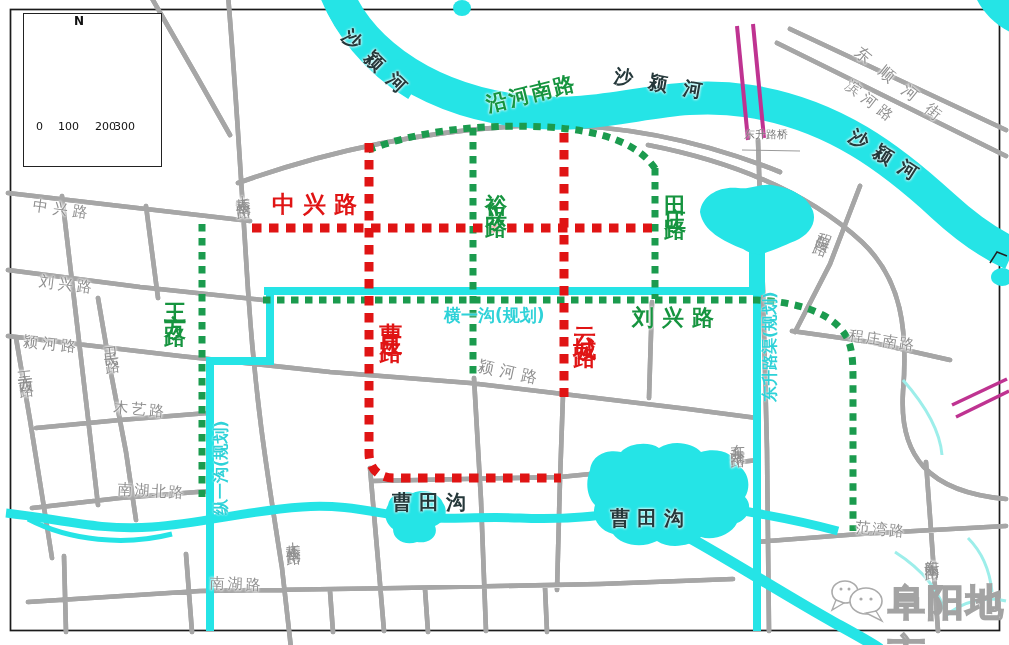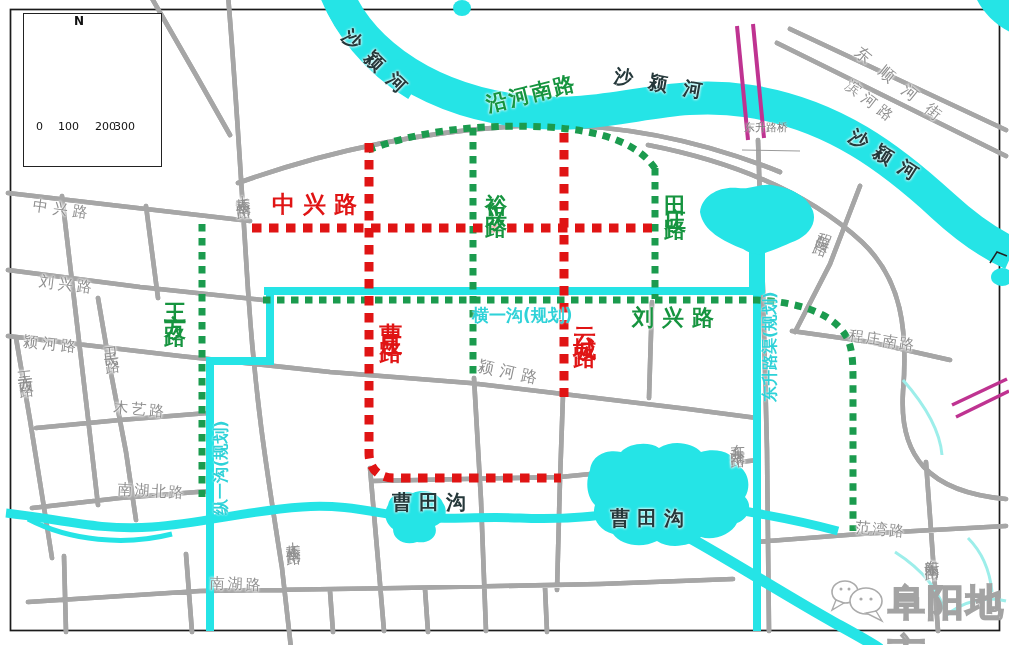--- a/index.html
+++ b/index.html
@@ -26,39 +26,39 @@
   #daqiaonan1{left:232px;top:184px;transform:rotate(-6deg);letter-spacing:3px;}
   #daqiaonan2{left:283px;top:530px;transform:rotate(-4deg);letter-spacing:3px;}
   #yinghe_c{left:480px;top:358px;transform:rotate(12deg);letter-spacing:6px;font-size:16px;}
   #dongshengnan{left:728px;top:432px;transform:rotate(-2deg);letter-spacing:3px;}
   #fanwan{left:856px;top:520px;transform:rotate(5deg);letter-spacing:2px;}
   #chengtian{left:822px;top:220px;transform:rotate(20deg);letter-spacing:4px;}
   #chengzhuangnan{left:850px;top:328px;transform:rotate(9deg);letter-spacing:2px;}
   #dongchuannan{left:922px;top:548px;transform:rotate(-3deg);letter-spacing:2px;}
   #dongshunhe{left:862px;top:44px;transform:rotate(39deg);letter-spacing:14px;font-size:16px;}
   #binhe{left:852px;top:78px;transform:rotate(38deg);letter-spacing:5px;}
-  #dongshengluqiao{left:744px;top:122px;font-size:11px;color:#777;text-shadow:0 0 2px #fff;}
+  #dongshengluqiao{left:744px;top:129px;font-size:11px;color:#777;text-shadow:0 0 2px #fff;}
 
   
   #shayinghe1{left:352px;top:26px;transform:rotate(44deg);letter-spacing:12px;}
   #shayinghe2{left:616px;top:66px;transform:rotate(10deg);letter-spacing:16px;}
   #shayinghe3{left:856px;top:126px;transform:rotate(32deg);letter-spacing:10px;}
   #caotiangou1{left:392px;top:492px;font-size:20px;letter-spacing:7px;}
   #caotiangou2{left:610px;top:508px;font-size:20px;letter-spacing:7px;}
 
   
   #yanhenan{left:484px;top:94px;transform:rotate(-14deg);font-size:21px;letter-spacing:2px;}
   #yuxing{left:485px;top:176px;letter-spacing:11px;}
   #tianzhuang{left:664px;top:178px;letter-spacing:11px;}
   #wangfang{left:164px;top:285px;letter-spacing:11px;}
   #liuxing_green{left:632px;top:306px;letter-spacing:8px;}
   #zhongxing_red{left:272px;top:192px;letter-spacing:8px;}
   #caozhuang{left:379px;top:304px;letter-spacing:9px;}
   #yuncheng{left:573px;top:309px;letter-spacing:9px;}
-  #hengyigou{left:472px;top:307px;text-align:right;}
+  #hengyigou{left:444px;top:307px;text-align:right;}
   #zongyigou{left:213px;top:515px;transform:rotate(-90deg);font-size:16px;}
   #dongshengluqu{left:762px;top:402px;transform:rotate(-90deg);font-size:16px;}
 
   
   #legendbox{position:absolute;left:23px;top:13px;width:137px;height:152px;border:1.6px solid #222;background:#fff;}
   .scalenum{position:absolute;font-size:11px;color:#111;top:120px;}
   #s0{left:36px;} #s100{left:58px;text-align:right;} #s200{left:95px;} #s300{left:114px;}
   #northlbl{position:absolute;left:74px;top:14px;font-size:12px;font-weight:bold;color:#111;}
 
   

